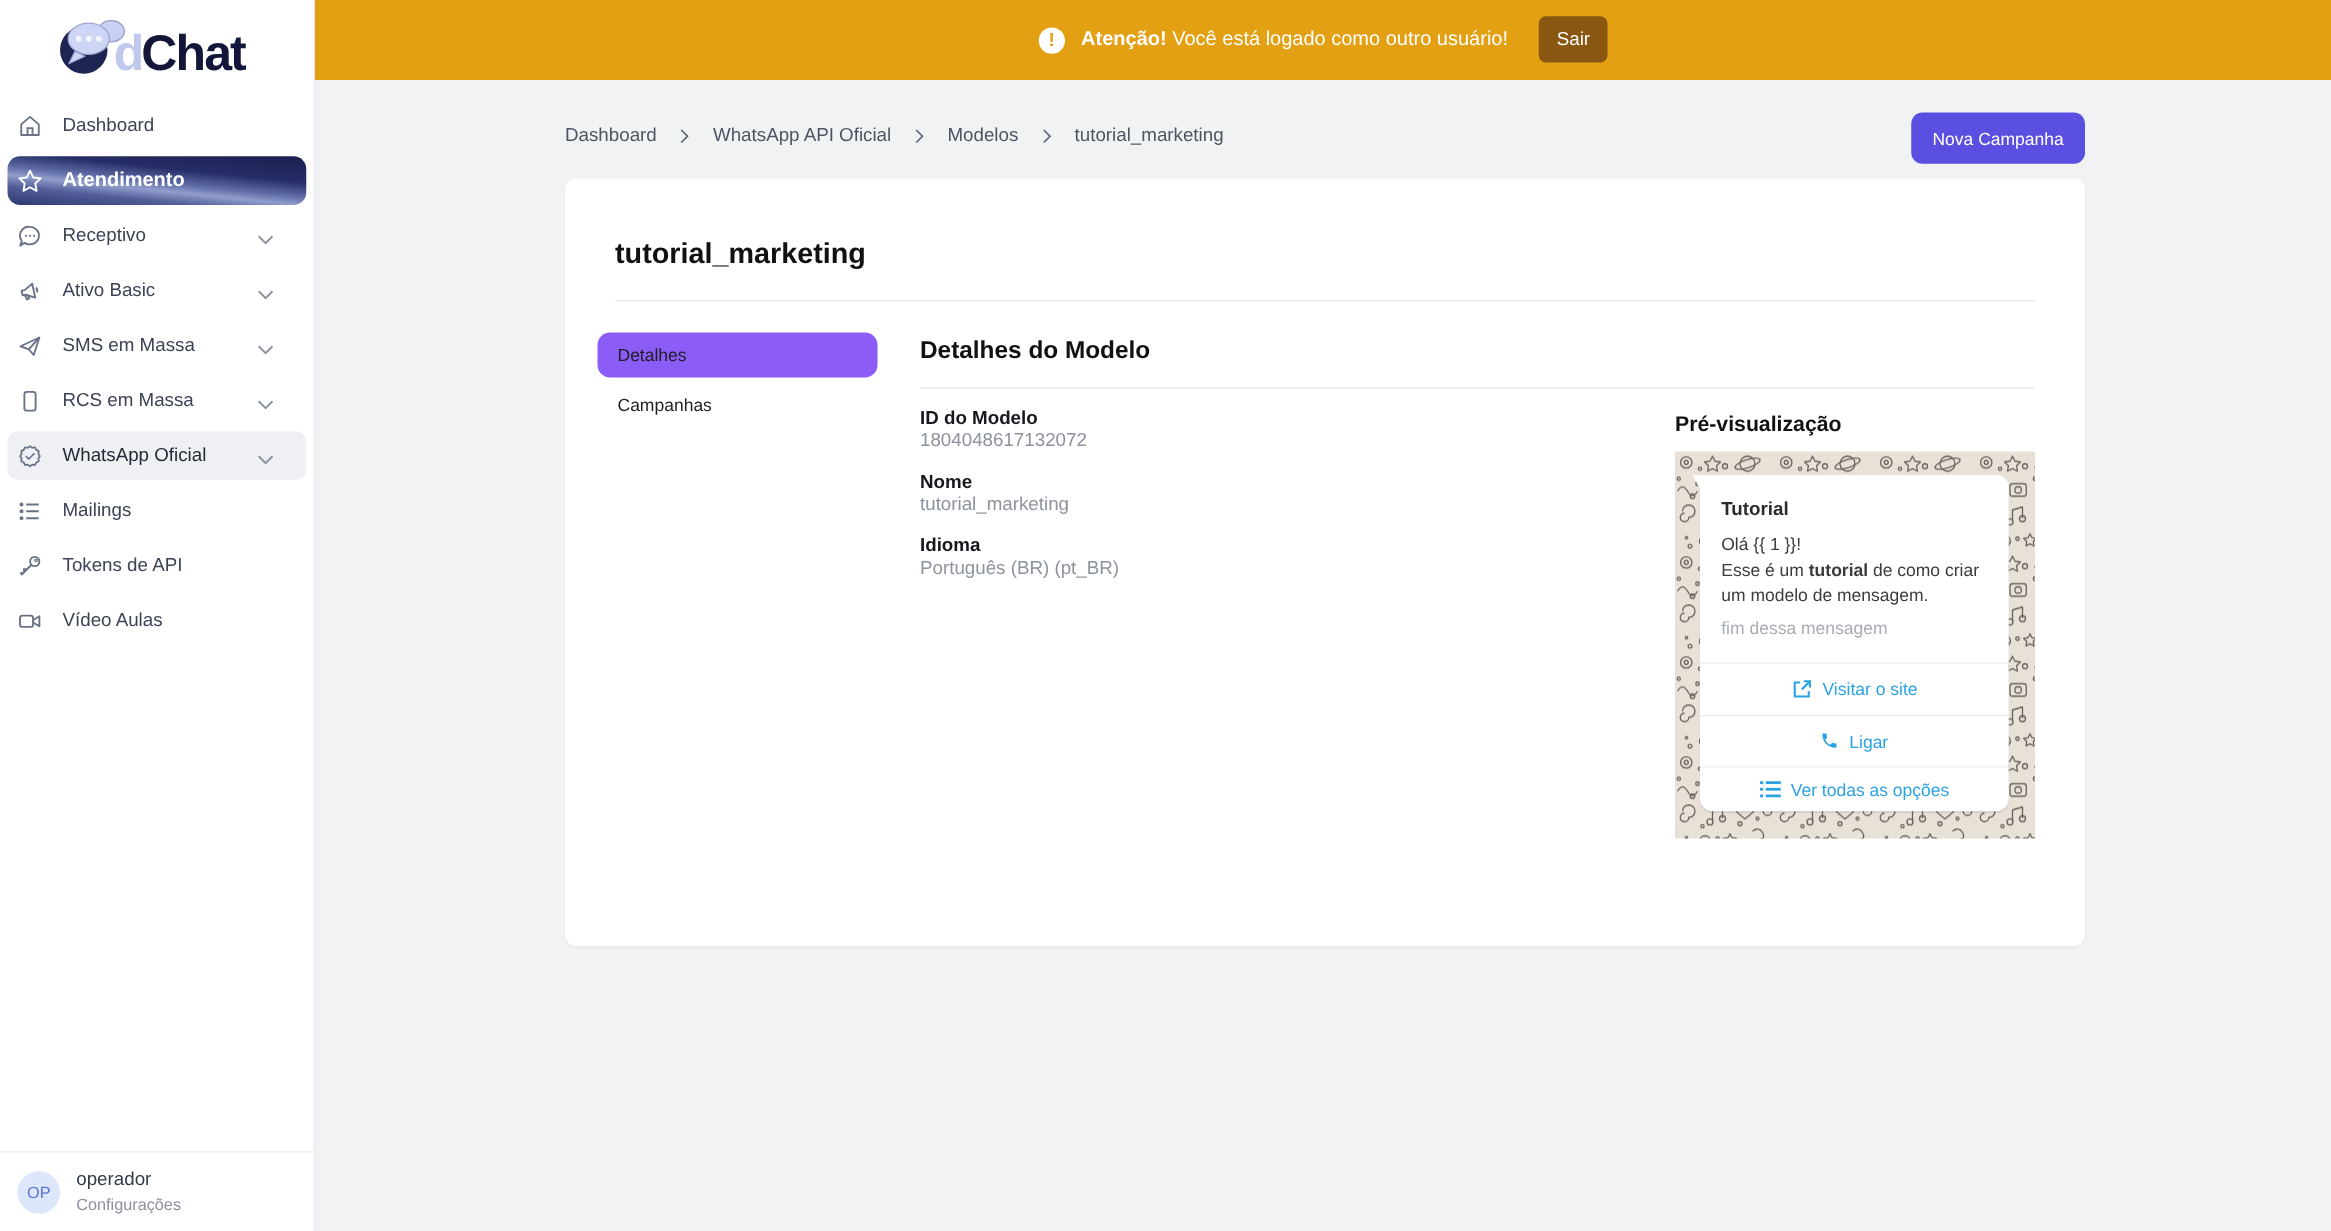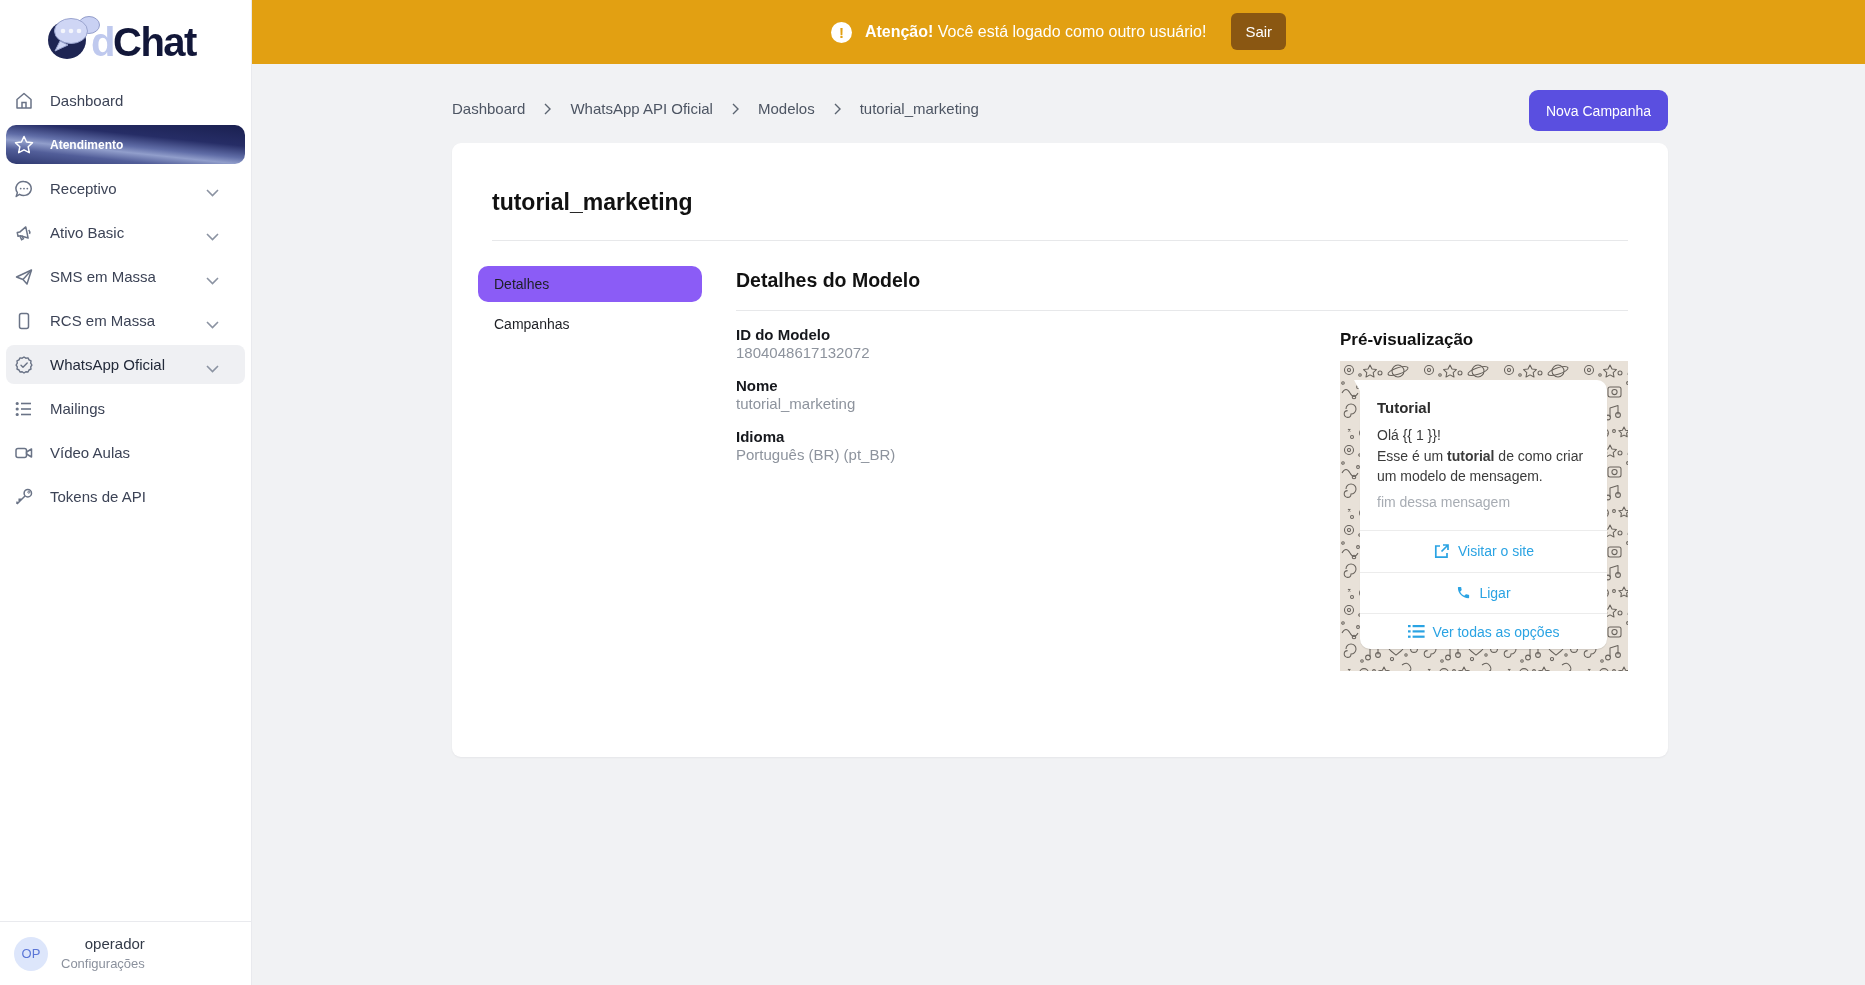--- a/index.html
+++ b/index.html
@@ -7,23 +7,23 @@
 html,body { width: 1865px; height: 985px; overflow: hidden; }
 body { font-family: "Liberation Sans", sans-serif; background: #fff; position: relative; }
 
 
 .sidebar { position: absolute; left:0; top:0; width:252px; height:985px; background:#fff; border-right:1px solid #E9EAEE; }
 .logo { height:76px; position:relative; } .logo svg { position:absolute; left:0; top:0; }
 .nav { padding: 5px 6px 0 6px; }
 .nav-item { position:relative; height:39px; margin-bottom:5px; display:flex; align-items:center; border-radius:8px; padding-left:8px; color:#3c4356; font-size:15px; }
 .nav-item .ico { width:20px; height:20px; margin-right:16px; flex:0 0 20px; display:flex; align-items:center; }
 .nav-item .chev { position:absolute; right:26px; top:50%; margin-top:-6px; }
-.nav-item.active { background: linear-gradient(186deg, #1a2050 0%, #262d66 33%, #606da7 52%, #919ecb 62%, #525e99 76%, #2e386f 100%); color:#fff; font-weight:bold; font-size:12px; border-radius:10px; }
+.nav-item.active { background: linear-gradient(186deg, #1a2050 0%, #262d66 33%, #606da7 52%, #919ecb 62%, #525e99 76%, #2e386f 100%); color:#fff; font-weight:bold; font-size:16px; border-radius:10px; }
 .nav-item.hover { background:#eff0f3; color:#232a3a; }
-.userbox { position:absolute; left:0; bottom:0; width:100%; height:64px; border-top:1px solid #E9EAEE; display:flex; align-items:center; padding:0 14px;text-align:right; }
+.userbox { position:absolute; left:0; bottom:0; width:100%; height:64px; border-top:1px solid #E9EAEE; display:flex; align-items:center; padding:0 14px; }
 .avatar { width:34px; height:34px; border-radius:50%; background:#dde6fb; color:#5b76d7; font-size:13px; display:flex; align-items:center; justify-content:center; margin-right:13px; }
 .uname { font-size:15px; color:#333a48; line-height:18px; }
 .ucfg { font-size:13px; color:#8b919d; line-height:16px; margin-top:3px; }
 
 
 .topbar { position:absolute; left:252px; top:0; width:1613px; height:64px; background:#E2A012; display:flex; align-items:center; justify-content:center; }
 .warn-ico { width:21px; height:21px; border-radius:50%; background:#fff; color:#E2A012; font-weight:bold; font-size:15px; display:flex; align-items:center; justify-content:center; margin-right:13px; }
 .warn-text { color:#fff; font-size:16px; }
 .warn-text b { font-weight:bold; }
 .sair { margin-left:25px; position:relative; top:-1px; background:#8a5712; color:#fff; font-size:15px; border:none; border-radius:6px; padding:10px 14px; font-family:inherit; }
@@ -142,31 +142,31 @@
             <path d="M7 4.5 H17"></path>
             <path d="M7 10 H17"></path>
             <path d="M7 15.5 H17"></path>
             <circle cx="3.2" cy="4.5" r="0.8" fill="#6a7386"></circle>
             <circle cx="3.2" cy="10" r="0.8" fill="#6a7386"></circle>
             <circle cx="3.2" cy="15.5" r="0.8" fill="#6a7386"></circle>
           </svg>
     </span>Mailings</div>
     <div class="nav-item"><span class="ico">
       <svg width="20" height="20" viewBox="0 0 20 20" fill="none" stroke="#6a7386" stroke-width="1.5">
-            <rect x="2" y="5.5" width="10.5" height="9" rx="2"></rect>
-            <path d="M12.5 9 L17.5 6 V14 L12.5 11 Z" stroke-linejoin="round"></path>
-          </svg>
-    </span>Vídeo Aulas</div>
-    <div class="nav-item"><span class="ico">
-      <svg width="20" height="20" viewBox="0 0 20 20" fill="none" stroke="#6a7386" stroke-width="1.5">
             <circle cx="13.8" cy="6.2" r="3.7"></circle>
             <circle cx="14.8" cy="5.2" r="1" stroke-width="1"></circle>
             <path d="M11 9 L3 17 M3 17 L3 14.5 M5.2 14.8 L5.2 12.3 L7.7 12.3"></path>
           </svg>
     </span>Tokens de API</div>
+    <div class="nav-item"><span class="ico">
+      <svg width="20" height="20" viewBox="0 0 20 20" fill="none" stroke="#6a7386" stroke-width="1.5">
+            <rect x="2" y="5.5" width="10.5" height="9" rx="2"></rect>
+            <path d="M12.5 9 L17.5 6 V14 L12.5 11 Z" stroke-linejoin="round"></path>
+          </svg>
+    </span>Vídeo Aulas</div>
   </div>
   <div class="userbox">
     <div class="avatar">OP</div>
     <div>
         <div class="uname">operador</div>
         <div class="ucfg">Configurações</div>
       </div>
   </div>
 </div>
 

